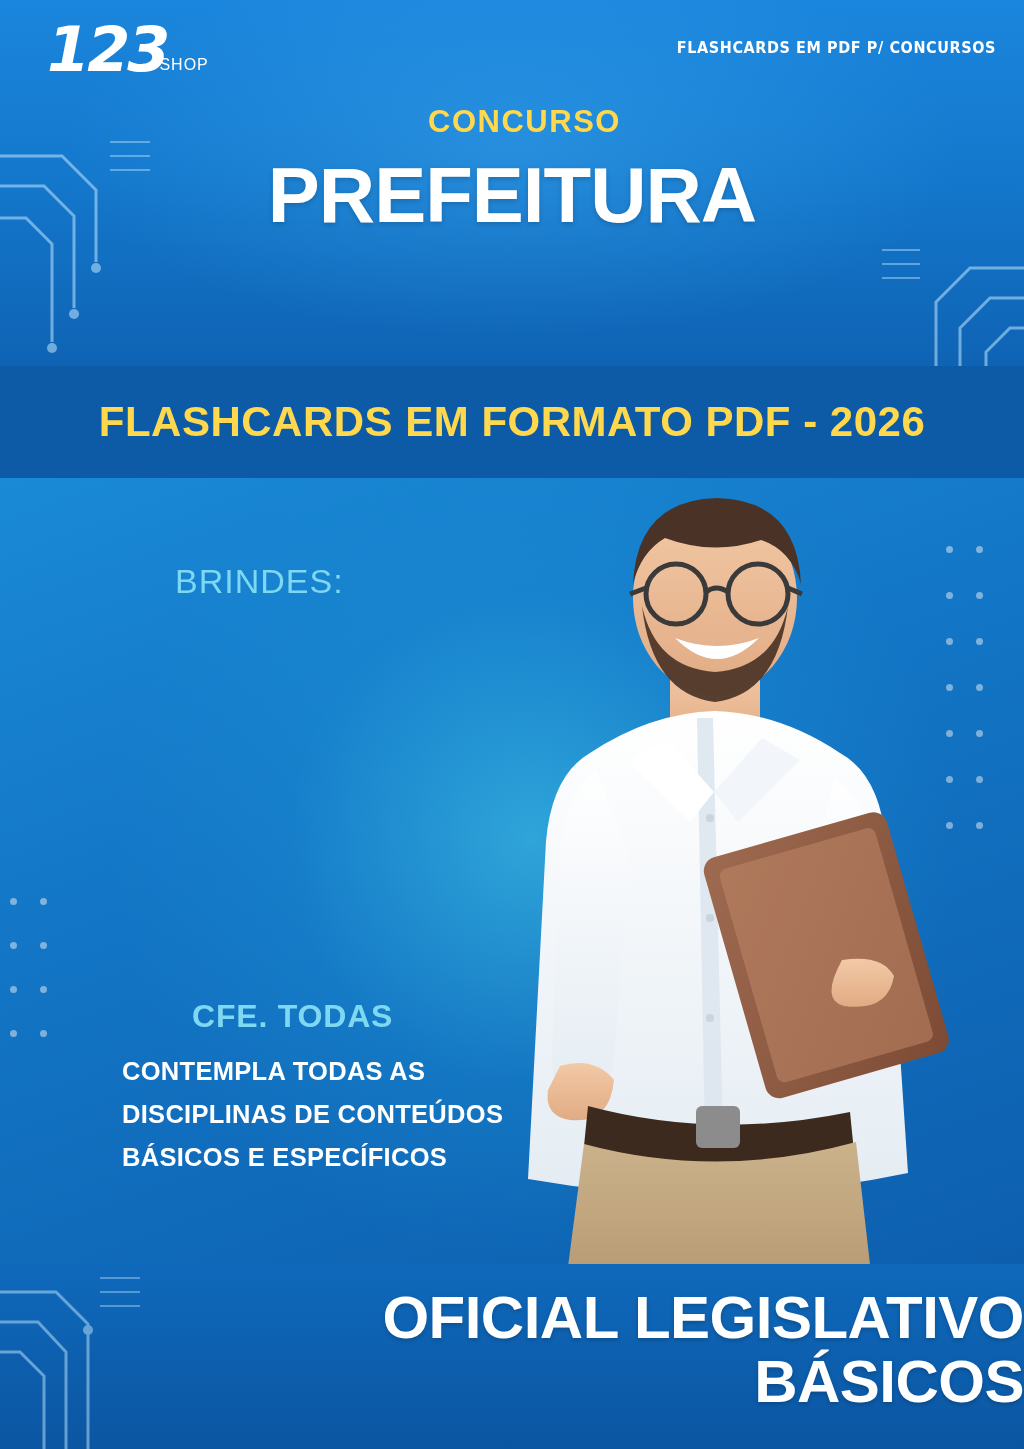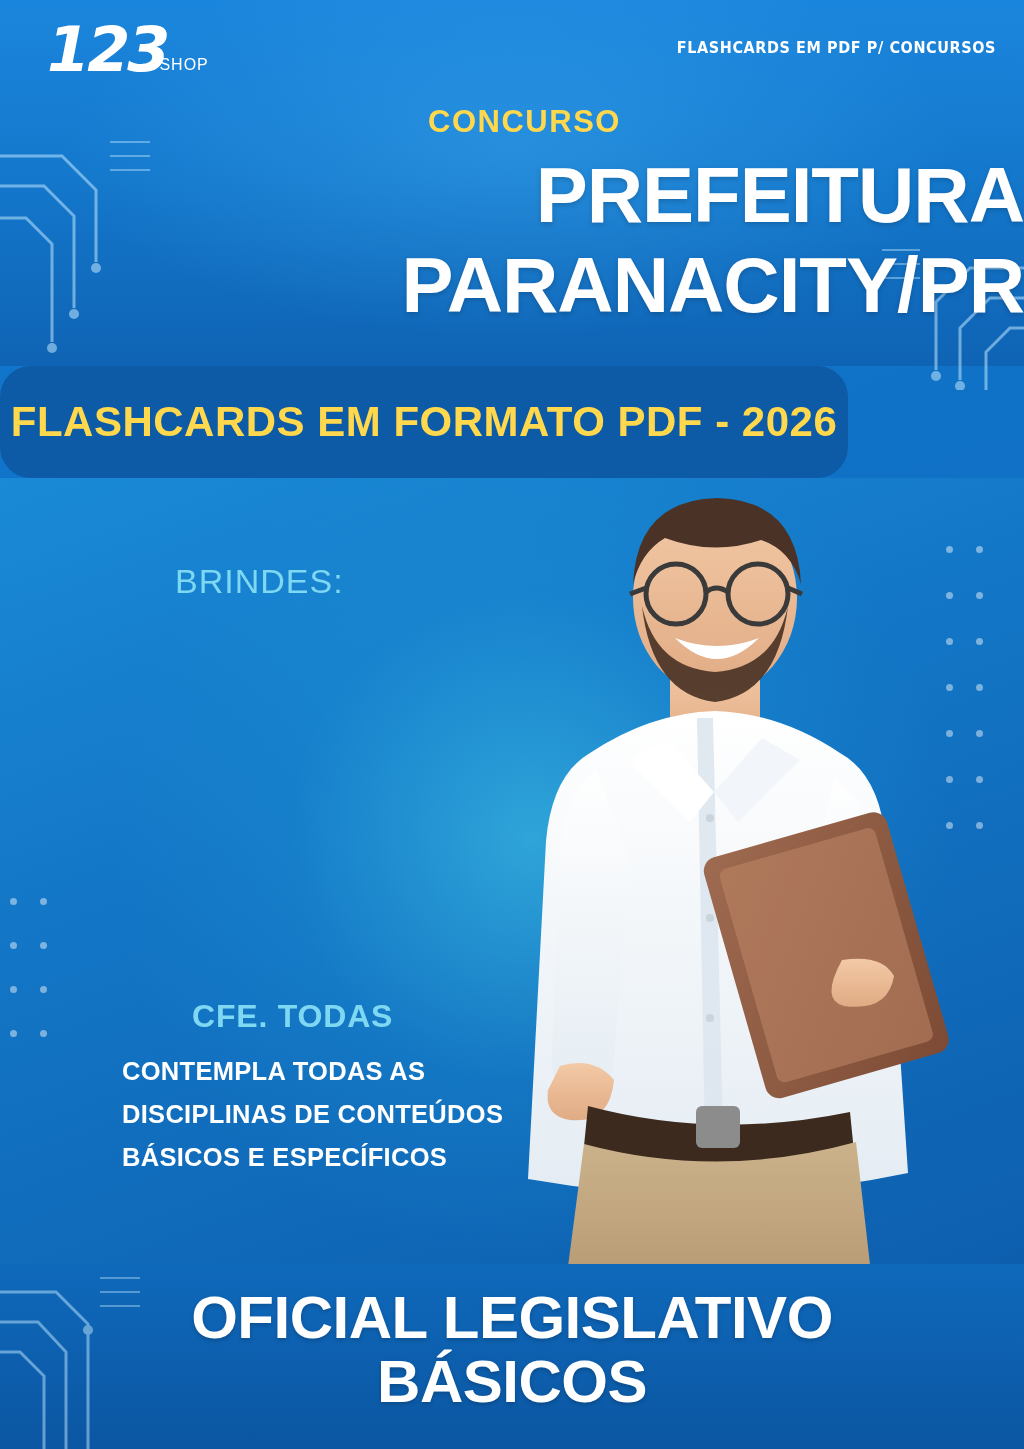--- a/index.html
+++ b/index.html
@@ -50,40 +50,39 @@
     font-family:"DejaVu Sans Condensed","Liberation Sans", sans-serif;
   }
 
   .concurso-kicker {
     position:absolute; top:104px; left:0; width:1024px; z-index:6;
     text-align:center; color:#ffd84d;
     font-size:31px; font-weight:700; letter-spacing:1.5px;padding-left:25px;
   }
   .title-main {
     position:absolute; top:150px; left:0; width:1024px; z-index:6;
-    text-align:right; color:#ffffff;
+    text-align:center; color:#ffffff;
     font-size:78px; line-height:90px; font-weight:700;
     letter-spacing:-1px;
     text-shadow:0 2px 5px rgba(0,0,0,.18);
   }
 
   
   .circuit { position:absolute; z-index:3; opacity:.55; }
   .circuit svg { display:block; }
   .c-topleft { left:0px; top:122px; }
   .c-topright { right:0px; top:240px; }
   .c-botleft { left:0px; bottom:0px; opacity:.5; }
 
   
   .pdf-strip {
-    position:absolute; top:366px; left:0; width:848px; height:112px;
+    position:absolute; top:366px; left:0; width:1024px; height:112px;
     background:#0d5ba6;
     display:flex; align-items:center; justify-content:center;
     z-index:5;
-    border-radius:31px;
   }
   .pdf-strip-text {
     color:#ffd84d; font-size:42px; font-weight:700; letter-spacing:.5px;
   }
 
   
   .mid {
     position:absolute; top:478px; left:0; width:1024px; height:786px;
     background:
       radial-gradient(circle at 52% 46%, rgba(70,205,235,.55) 0%, rgba(30,150,215,.25) 36%, rgba(0,0,0,0) 62%),
@@ -128,21 +127,21 @@
   .person { position:absolute; left:470px; top:10px; width:560px; height:790px; z-index:4; }
 
   
   .bottom-band {
     position:absolute; bottom:0; left:0; width:1024px; height:185px;
     background:linear-gradient(180deg,#0f69bb 0%,#0b56a2 100%);
     z-index:6;
   }
   .bottom-title {
     position:absolute; left:0; top:22px; width:1024px;
-    text-align:center; color:#ffffff;
+    text-align:right; color:#ffffff;
     font-size:60px; line-height:64px; font-weight:700;
     letter-spacing:-.5px;
     text-shadow:0 2px 4px rgba(0,0,0,.2);
   }
 </style>
 </head>
 <body>
 
 <div class="poster">
 
@@ -175,21 +174,20 @@
     <span class="logo-num">123</span>
     <span class="logo-shop">SHOP</span>
   </div>
 
   <div class="top-right-label">FLASHCARDS  EM PDF P/ CONCURSOS</div>
 
   <div class="concurso-kicker">CONCURSO</div>
 
   <div class="title-main">
     <div>PREFEITURA</div>
-    <div>PARANACITY/PR</div>
   </div>
 
   <div class="pdf-strip">
     <span class="pdf-strip-text">FLASHCARDS EM FORMATO PDF - 2026</span>
   </div>
 
   <div class="mid">
 
     <div class="dots dots-right">
       <span class="dot" style="left:0px;top:0px"></span>

